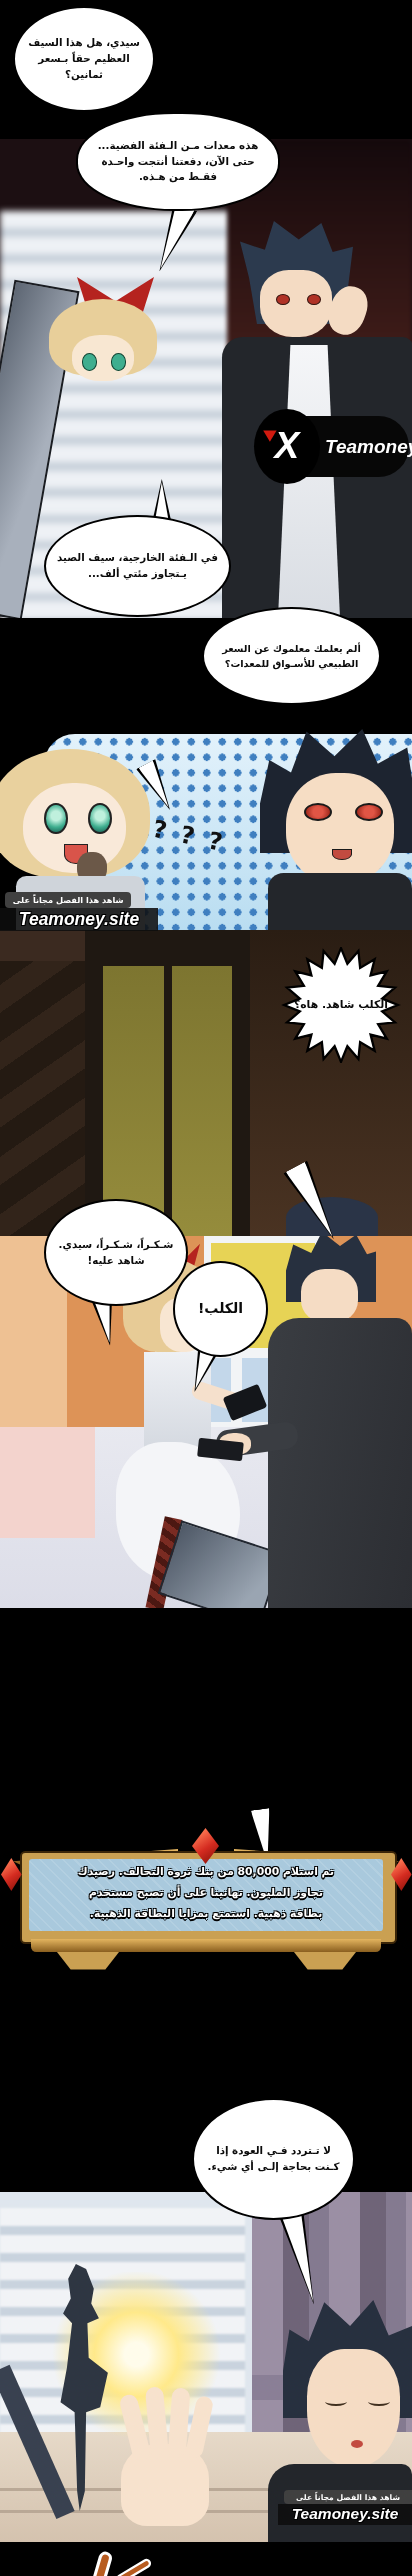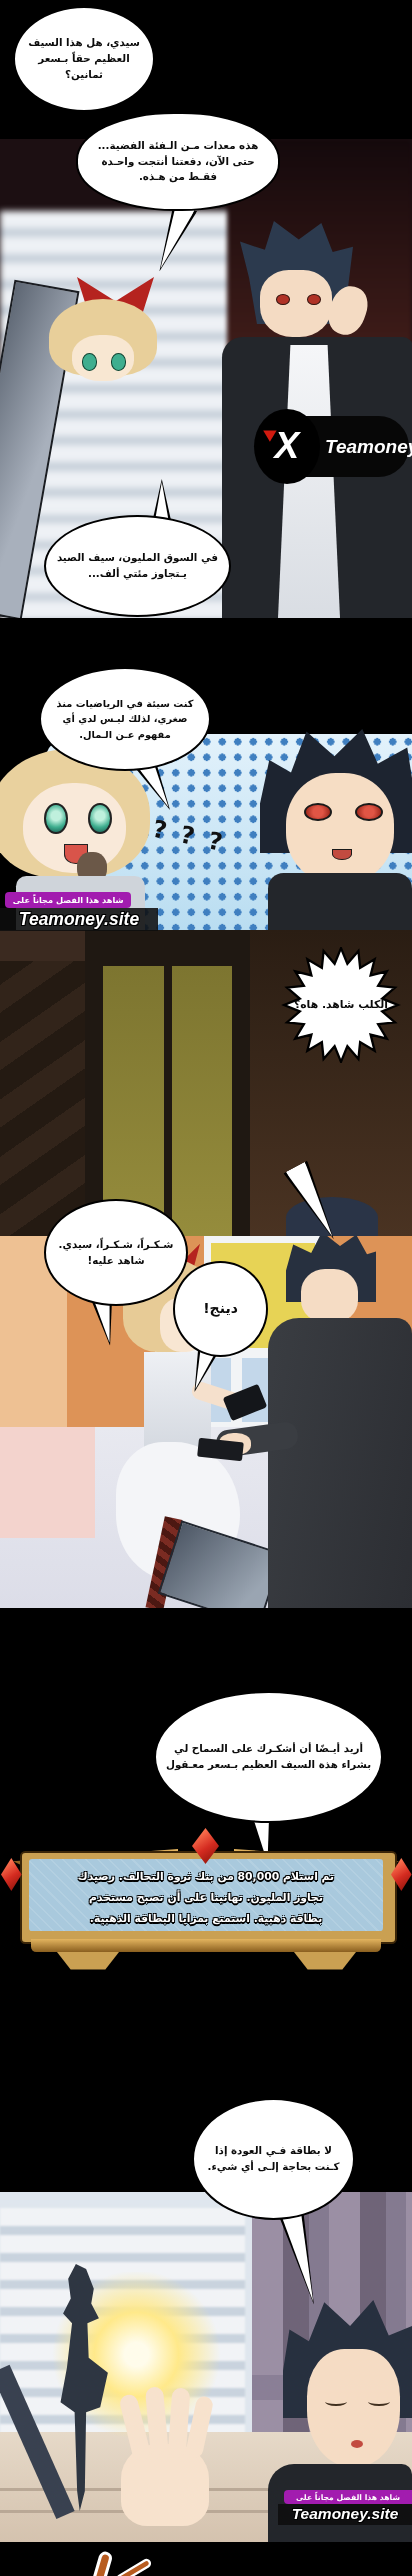--- a/index.html
+++ b/index.html
@@ -16,21 +16,21 @@
                 clip-path:polygon(0 0,100% 0,50% 100%)}
   .tail::after{content:"";position:absolute;left:2.6px;right:2.6px;top:0;bottom:3.1px;background:#fff;
                clip-path:polygon(0 0,100% 0,50% 100%)}
   
   .sysline{white-space:pre-line;direction:rtl;text-align:center;color:#fff;
            font-weight:bold;font-size:10.8px;line-height:1.95;
            text-shadow:-1px -1px 0 #000,1px -1px 0 #000,-1px 1px 0 #000,1px 1px 0 #000,0 1.5px 0.5px #000}
   .gem{position:absolute;background:linear-gradient(145deg,#ff7a55 15%,#d42b20 55%,#7e0f06 100%);
        clip-path:polygon(50% 0,100% 50%,50% 100%,0 50%);z-index:46}
   
-  .wm-banner{position:absolute;background:#a21caf;border-radius:4.1px;color:#fff;
+  .wm-banner{position:absolute;background:#404040;border-radius:4.1px;color:#fff;
              display:flex;align-items:center;justify-content:center;direction:rtl;
              font-weight:bold;font-size:8.2px;z-index:60}
   .wm-site{position:absolute;background:rgba(14,14,14,.88);color:#fff;display:flex;
            align-items:center;justify-content:center;font-style:italic;font-weight:bold;
            font-family:"Liberation Sans",sans-serif;z-index:60;
            text-shadow:1px 1px 0 #000,-1px -1px 0 #000,1px -1px 0 #000,-1px 1px 0 #000}
   .qmarks{position:absolute;color:#111;font-weight:bold;font-size:24px;z-index:35;
           letter-spacing:3.1px;transform:rotate(12deg)}
 </style>
 </head>
@@ -61,21 +61,24 @@
   <div class="bubble" style="left:76px;top:112px;width:204px;height:99px;border-radius:48%">
     <span class="btxt">هذه معدات مـن الـفئة الفضية... حتى الآن، دفعتنا أنتجت واحـدة فقـط من هـذه.</span>
   </div>
   <div class="bubble" style="left:13px;top:6.2px;width:142px;height:106px">
     <span class="btxt">سيدي، هل هذا السيف العظيم حقاً بـسعر ثمانين؟</span>
   </div>
   <div class="tail" style="left:160px;top:204px;width:25px;height:70px;transform:rotate(22deg)"></div>
 
   <div class="tail" style="left:152px;top:479px;width:19.6px;height:44px;transform:rotate(180deg)"></div>
   <div class="bubble" style="left:44px;top:515px;width:187px;height:102px">
-    <span class="btxt">في السوق المليون، سيف الصيد يـتجاوز مئتي ألف...</span>
+    <span class="btxt">في الـفئة الخارجية، سيف الصيد يـتجاوز مئتي ألف...</span>
+  </div>
+  <div class="bubble" style="left:202px;top:607px;width:179px;height:98px">
+    <span class="btxt" style="font-size:9.8px">ألم يعلمك معلموك عن السعر الطبيعي للأسـواق للمعدات؟</span>
   </div>
 
   <div class="abs" style="left:257px;top:416px;width:152px;height:61px;background:#070707;border-radius:31px;display:flex;align-items:center;z-index:60">
     <div class="abs" style="left:-3.1px;top:-7.2px;width:66px;height:75px;background:#000;border-radius:50%;display:flex;align-items:center;justify-content:center">
       <span style="color:#fff;font:bold italic 37px 'Liberation Sans',sans-serif">X</span>
       <div class="abs" style="left:9.3px;top:21.6px;width:13.4px;height:11.3px;background:#d11a0f;clip-path:polygon(0 0,100% 0,50% 100%)"></div>
     </div>
     <span style="margin-left:68px;color:#fff;font:bold italic 19px 'Liberation Sans',sans-serif">Teamoney.site</span>
   </div>
 
@@ -91,23 +94,20 @@
     <div class="abs" style="left:15.5px;top:258px;width:129px;height:55px;background:#cfd4da;border-radius:10.3px 10.3px 0 0"></div>
     <div class="abs" style="left:260px;top:111px;width:155px;height:124px;background:#1d2430;clip-path:polygon(0 60%,6% 25%,20% 35%,30% 2%,48% 22%,66% 0,76% 28%,95% 15%,100% 55%,100% 100%,0 100%)"></div>
     <div class="abs" style="left:286px;top:155px;width:108px;height:111px;background:#f6ddc4;border-radius:46%"></div>
     <div class="abs" style="left:304px;top:185px;width:24px;height:14.4px;background:radial-gradient(circle,#e05545 35%,#8e1d12);border-radius:50%;border:2.1px solid #1a1a1a"></div>
     <div class="abs" style="left:355px;top:185px;width:24px;height:14.4px;background:radial-gradient(circle,#e05545 35%,#8e1d12);border-radius:50%;border:2.1px solid #1a1a1a"></div>
     <div class="abs" style="left:332px;top:231px;width:17.5px;height:9.3px;background:#c24b40;border-radius:0 0 50% 50%;border:1.5px solid #1a1a1a"></div>
     <div class="abs" style="left:268px;top:255px;width:144px;height:57px;background:#23262b;border-radius:15.5px 15.5px 0 0"></div>
   </div>
   <span class="qmarks" style="left:152px;top:822px">? ? ?</span>
   <div class="tail" style="left:147px;top:761px;width:21.6px;height:52px;transform:rotate(-28deg)"></div>
-  <div class="bubble" style="left:39px;top:667px;width:172px;height:104px">
-    <span class="btxt" style="font-size:9.8px">كنت سيئة في الرياضيات منذ صغري، لذلك ليـس لدي أي مفهوم عـن الـمال.</span>
-  </div>
 
   <div class="wm-banner" style="left:5.2px;top:892px;width:126px;height:15.5px">
     <span>شاهد هذا الفصل مجاناً على</span>
   </div>
   <div class="wm-site" style="left:0;top:908px;width:158px;height:23px;font-size:17.5px">
     <span>Teamoney.site</span>
   </div>
 
   <div class="abs" style="left:0;top:930px;width:412px;height:306px;overflow:hidden;background:#3b2a20">
     <div class="abs" style="left:-20.6px;top:31px;width:134px;height:289px;background:repeating-linear-gradient(-35deg,#241a12 0 24px,#32241a 24px 47px)"></div>
@@ -155,50 +155,47 @@
     <div class="abs" style="left:167px;top:299px;width:103px;height:73px;background:linear-gradient(115deg,#4e5866,#9aa5b2 80%);transform:rotate(18deg);border:2.1px solid #222831"></div>
 
     <div class="abs" style="left:286px;top:-4.1px;width:90px;height:70px;background:#27303f;clip-path:polygon(0 55%,8% 18%,28% 30%,40% 0,60% 20%,78% 4%,90% 32%,100% 28%,100% 100%,0 100%)"></div>
     <div class="abs" style="left:301px;top:33px;width:57px;height:54px;background:#f5dcc4;border-radius:42%"></div>
     <div class="abs" style="left:268px;top:82px;width:144px;height:290px;background:linear-gradient(100deg,#3a3d42,#2c2e33);border-radius:31px 15.5px 0 0"></div>
     <div class="abs" style="left:216px;top:190px;width:82px;height:27px;background:#3a3d42;border-radius:12.4px;transform:rotate(-8deg)"></div>
     <div class="abs" style="left:219px;top:197px;width:32px;height:21.6px;background:#f5dcc4;border-radius:45%"></div>
     <div class="abs" style="left:198px;top:204px;width:45px;height:18.5px;background:#191b1f;border-radius:2.6px;transform:rotate(6deg)"></div>
   </div>
   <div class="bubble" style="left:173px;top:1261px;width:95px;height:96px;border-radius:50%">
-    <span class="btxt" style="font-size:14px">دينج!</span>
+    <span class="btxt" style="font-size:14px">الكلب!</span>
   </div>
   <div class="tail" style="left:191px;top:1349px;width:20.6px;height:44px;transform:rotate(18deg)"></div>
 
-  <div class="bubble" style="left:154px;top:1691px;width:229px;height:132px">
-    <span class="btxt">أريد أيـضًا أن أشكـرك على السماح لي بشراء هذة السيف العظيم بـسعر معـقول</span>
-  </div>
   <div class="tail" style="left:252px;top:1809px;width:24px;height:57px;transform:rotate(-8deg)"></div>
 
   <div class="abs" style="left:0;top:1824px;width:412px;height:137px;z-index:42">
     <div class="abs" style="left:13px;top:25px;width:165px;height:27px;background:linear-gradient(90deg,#8a5f1f,#e3b45f);clip-path:polygon(0 45%,100% 0,100% 100%,12% 80%)"></div>
     <div class="abs" style="left:234px;top:25px;width:165px;height:27px;background:linear-gradient(270deg,#8a5f1f,#e3b45f);clip-path:polygon(100% 45%,0 0,0 100%,88% 80%)"></div>
     <div class="abs" style="left:19.6px;top:27px;width:373px;height:89px;background:#caa052;border:2.1px solid #3a2508;border-radius:5.2px"></div>
     <div class="abs" style="left:29px;top:35px;width:354px;height:72px;border-radius:3.1px;
                 background:repeating-linear-gradient(45deg,rgba(255,255,255,.12) 0 1.5px,transparent 1.5px 8.2px),#a9c9dd"></div>
     <div class="abs" style="left:31px;top:115px;width:350px;height:13.4px;background:linear-gradient(180deg,#e3b45f,#8a5f1f);border-radius:0 0 5.2px 5.2px"></div>
     <div class="abs" style="left:57px;top:128px;width:62px;height:17.5px;background:#caa052;clip-path:polygon(0 0,100% 0,78% 100%,22% 100%)"></div>
     <div class="abs" style="left:294px;top:128px;width:62px;height:17.5px;background:#caa052;clip-path:polygon(0 0,100% 0,78% 100%,22% 100%)"></div>
     <div class="gem" style="left:192px;top:4.1px;width:27px;height:36px"></div>
     <div class="gem" style="left:1px;top:34px;width:20.6px;height:33px"></div>
     <div class="gem" style="left:391px;top:34px;width:20.6px;height:33px"></div>
-    <div class="abs" style="left:36px;top:37px;width:340px;height:68px;display:flex;align-items:flex-end;justify-content:center">
+    <div class="abs" style="left:36px;top:37px;width:340px;height:68px;display:flex;align-items:flex-start;justify-content:center">
       <div class="sysline">تم استلام 80,000 من بنك ثروة التحالف. رصيدك
 تجاوز المليون. تهانينا على أن تصبح مستخدم
 بطاقة ذهبية. استمتع بمزايا البطاقة الذهبية.</div>
     </div>
   </div>
 
   <div class="bubble" style="left:192px;top:2098px;width:163px;height:122px">
-    <span class="btxt">لا بطاقة فـي العودة إذا كـنت بحاجة إلـى أي شيء.</span>
+    <span class="btxt">لا تـتردد فـي العودة إذا كـنت بحاجة إلـى أي شيء.</span>
   </div>
   <div class="tail" style="left:289px;top:2208px;width:26px;height:98px;transform:rotate(-14deg)"></div>
 
   <div class="abs" style="left:0;top:2192px;width:412px;height:350px;overflow:hidden;background:#dfe6ee">
     <div class="abs" style="left:0;top:15.5px;width:245px;height:227px;background:repeating-linear-gradient(180deg,#f1f3f6 0 18.5px,#c9d3de 18.5px 27px);filter:blur(1px)"></div>
     <div class="abs" style="left:252px;top:0;width:160px;height:350px;background:repeating-linear-gradient(90deg,#9b8fa4 0 31px,#6f6478 31px 57px,#847a90 57px 77px)"></div>
     <div class="abs" style="left:252px;top:183px;width:103px;height:25px;background:#8a7f96"></div>
     <div class="abs" style="left:0;top:240px;width:412px;height:111px;background:linear-gradient(180deg,#e6d9c8,#d4c2ae)"></div>
     <div class="abs" style="left:0;top:296px;width:412px;height:3.1px;background:#b9a896"></div>
     <div class="abs" style="left:0;top:318px;width:412px;height:3.1px;background:#b9a896"></div>

